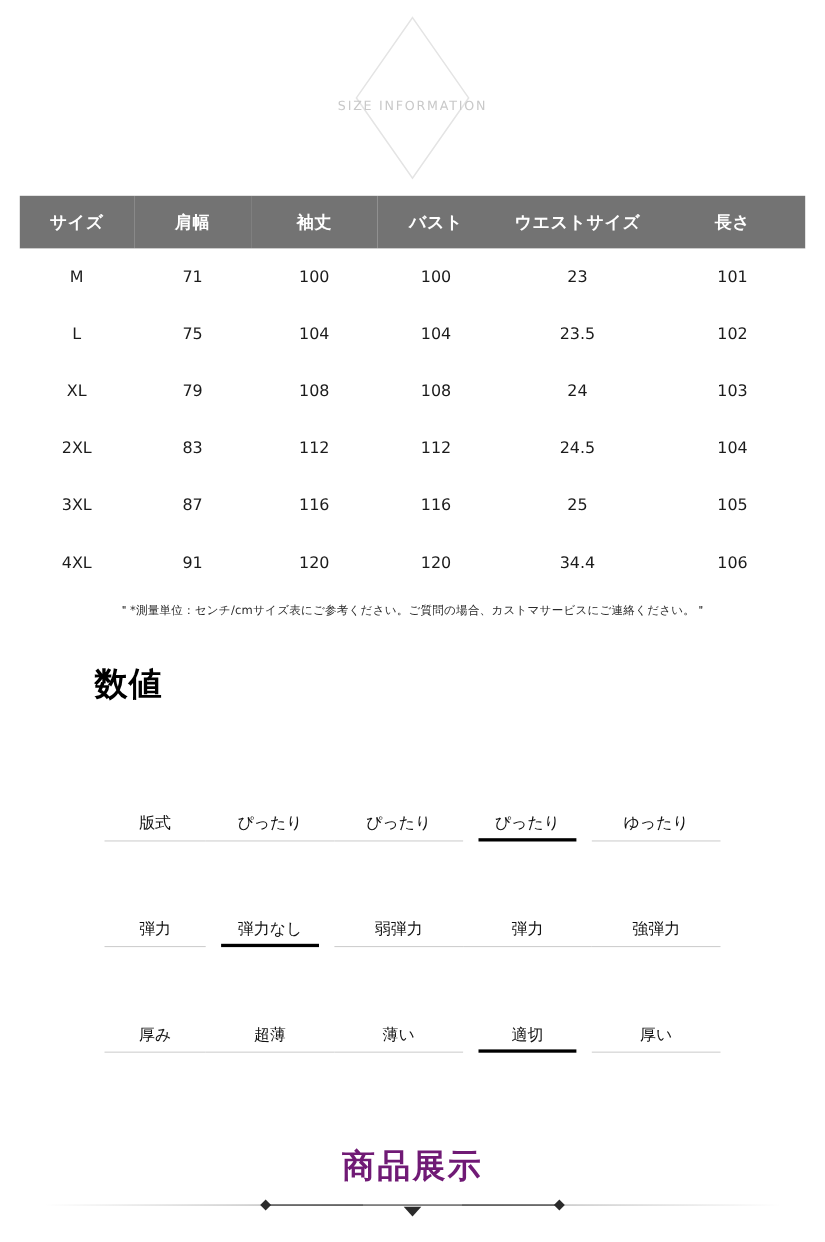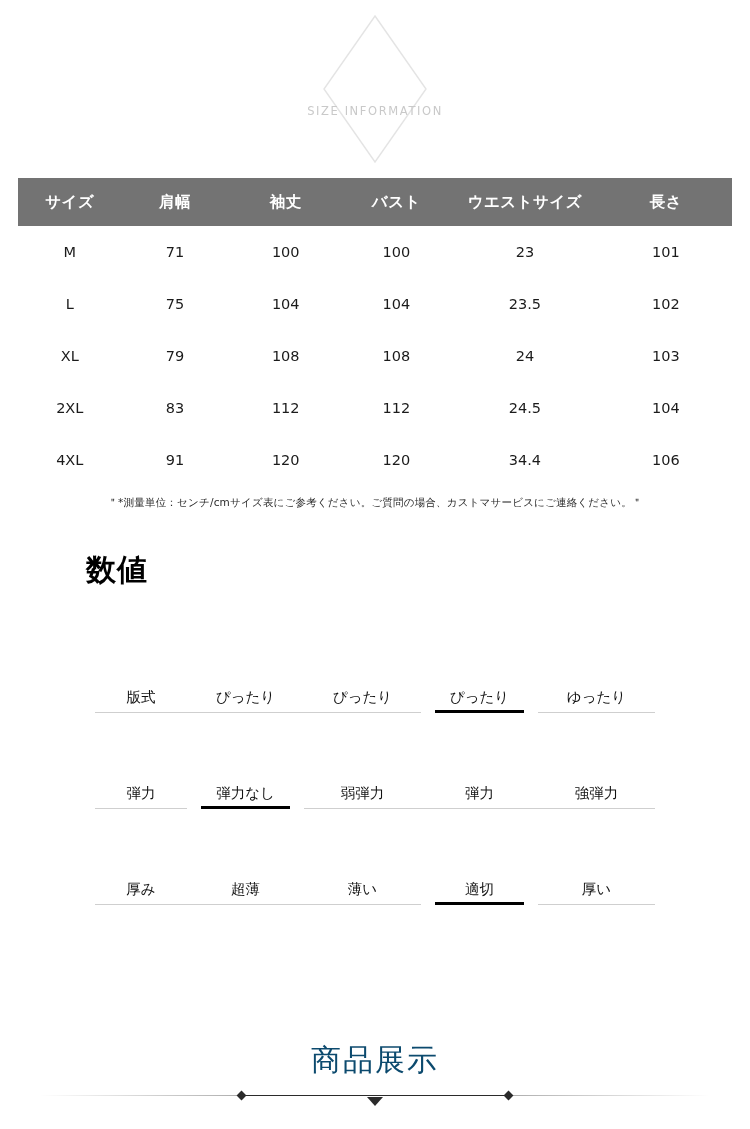--- a/index.html
+++ b/index.html
@@ -43,21 +43,21 @@
     text-align: center;
     font-size: 25px;
     letter-spacing: 1px;
     color: #bdbdbd;
     font-weight: 400;
   }
   .header-sub {
     position: absolute;
     left: 0;
     right: 0;
-    top: 104px;
+    top: 89px;
     text-align: center;
     font-size: 11.5px;
     letter-spacing: 1.6px;
     color: #c9c9c9;
   }
 
   
   .table-wrap {
     width: 714px;
     margin: 0 auto;
@@ -151,23 +151,23 @@
   }
 
   
   .footer-title {
     position: absolute;
     left: 0;
     right: 0;
     bottom: 48px;
     text-align: center;
     font-size: 30px;
-    font-weight: normal;
+    font-weight: bold;
     letter-spacing: 2px;
-    color: #0c4a6e;
+    color: #701a75;
   }
   .footer-deco {
     position: absolute;
     left: 0;
     right: 0;
     bottom: 22px;
     height: 22px;
   }
   .footer-deco .line {
     position: absolute;
@@ -271,20 +271,28 @@
       </tr>
       <tr>
         <td>2XL</td>
         <td>83</td>
         <td>112</td>
         <td>112</td>
         <td>24.5</td>
         <td>104</td>
       </tr>
       <tr>
+        <td>3XL</td>
+        <td>87</td>
+        <td>116</td>
+        <td>116</td>
+        <td>25</td>
+        <td>105</td>
+      </tr>
+      <tr>
         <td>4XL</td>
         <td>91</td>
         <td>120</td>
         <td>120</td>
         <td>34.4</td>
         <td>106</td>
       </tr>
     </tbody>
   </table>
   <div class="note">＂*測量単位：センチ/cmサイズ表にご参考ください。ご質問の場合、カストマサービスにご連絡ください。＂</div>

